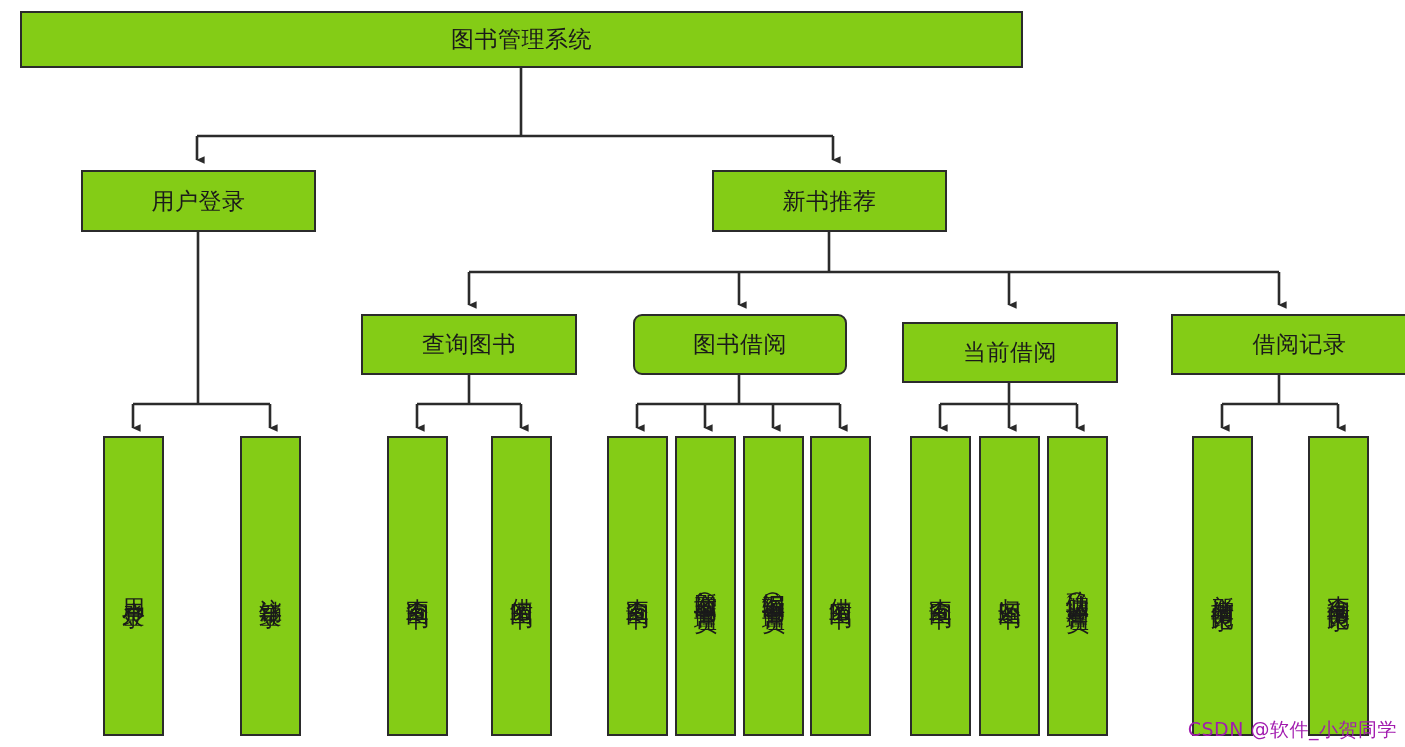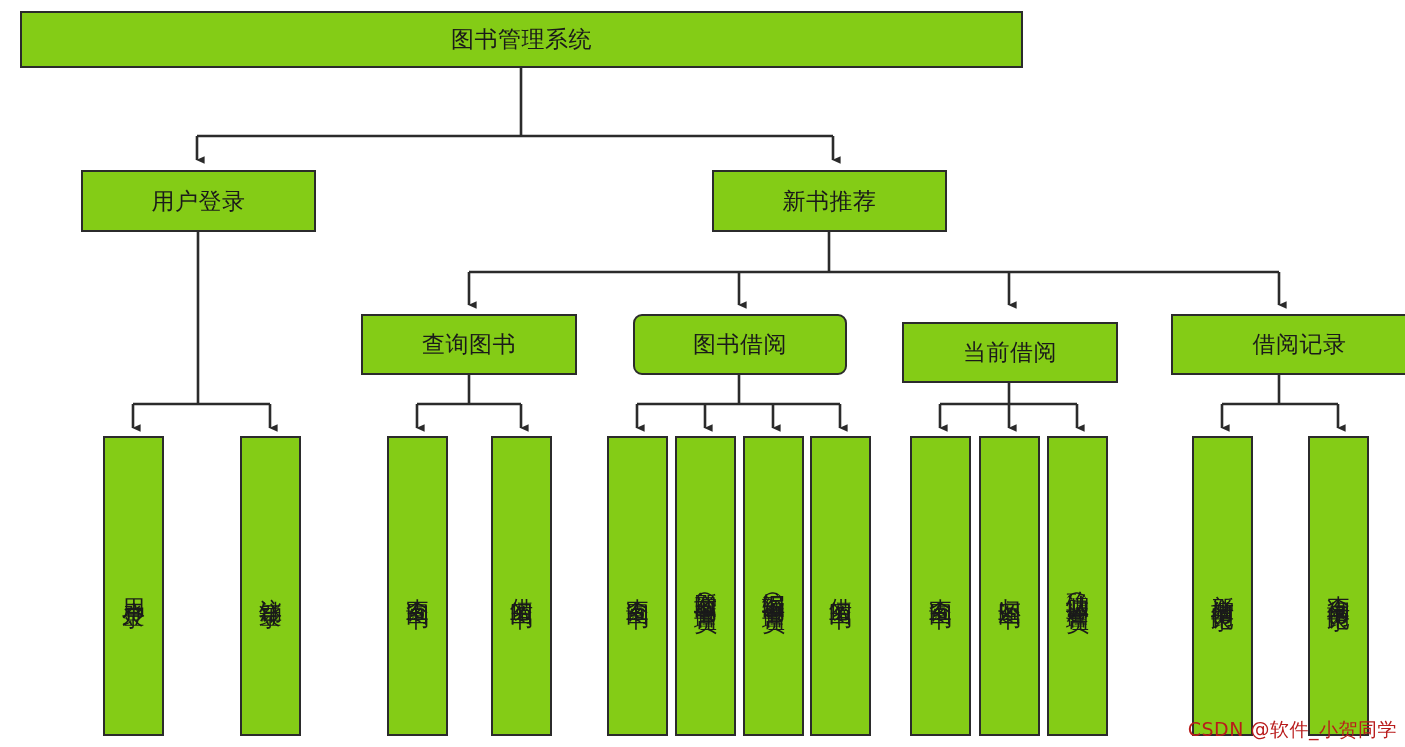--- a/index.html
+++ b/index.html
@@ -52,21 +52,21 @@
   }
   .node-v > span {
     writing-mode: vertical-rl;
     text-orientation: upright;
   }
   #watermark {
     position: absolute;
     right: 8px;
     bottom: 4px;
     font-size: 19px;
-    color: #b91c1c;
+    color: #a21caf;
     letter-spacing: 0.5px;
     white-space: nowrap;
     pointer-events: none;
   }
 </style>
 </head>
 <body>
 
 <div id="canvas">
 

